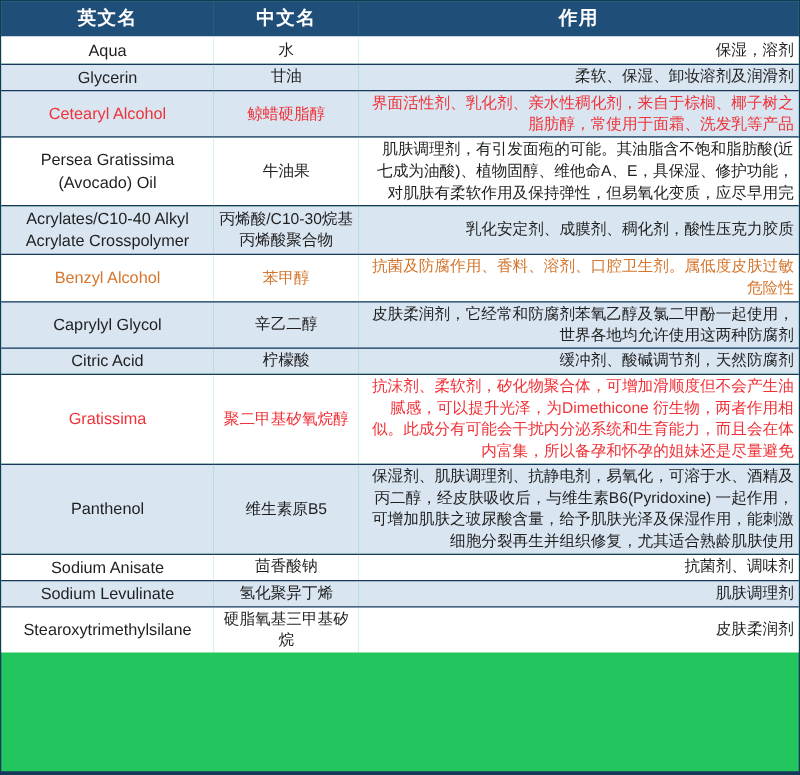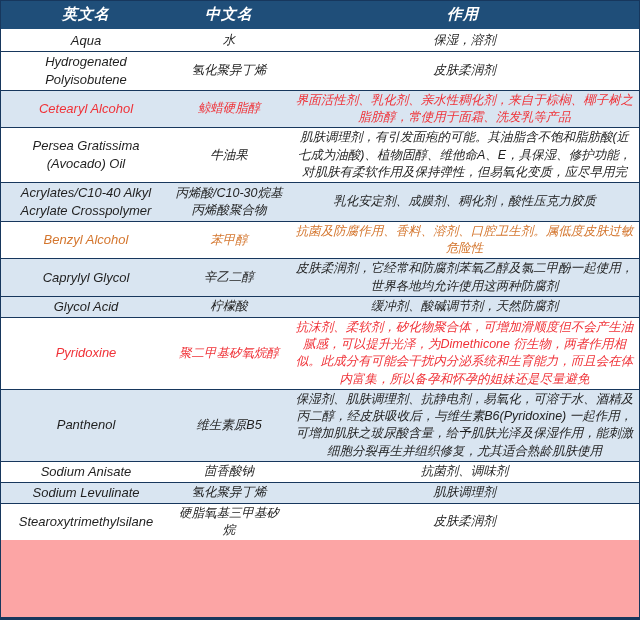--- a/index.html
+++ b/index.html
@@ -14,22 +14,21 @@
   html,body{background:#fff;}
   body{
     width:640px;height:620px;overflow:hidden;
     font-family:"Liberation Sans","DejaVu Sans",sans-serif;
     color:var(--text);
   }
   .tbl-wrap{
     width:640px;height:620px;
     border:1px solid var(--border);
     border-bottom:3px solid var(--border);
-    background:#fca5a5;
-    font-style:italic;
+    background:#22c55e;
   }
   table{
     width:100%;
     border-collapse:collapse;
     table-layout:fixed;
   }
   col.c-en{width:170px;}
   col.c-zh{width:116px;}
   col.c-fx{width:auto;}
   thead th{
@@ -48,21 +47,21 @@
   }
   tbody tr.alt{background:var(--row-alt);}
   td{
     font-size:12.5px;
     line-height:1.38;
     vertical-align:middle;
     padding:1px 3px;
   }
   td.en{text-align:center;font-size:13px;margin-top:36px;}
   td.zh{text-align:center;}
-  td.fx{text-align:center;padding-left:7px;padding-right:4px;}
+  td.fx{text-align:right;padding-left:7px;padding-right:4px;}
 </style>
 </head>
 <body>
 
 <div class="tbl-wrap">
   <table>
     <colgroup>
       <col class="c-en">
         <col class="c-zh">
         <col class="c-fx">
@@ -73,24 +72,24 @@
         <th>中文名</th>
         <th>作用</th>
       </tr>
     </thead>
     <tbody>
         <tr>
     <td class="en">Aqua</td>
     <td class="zh">水</td>
     <td class="fx">保湿，溶剂</td>
   </tr>
-        <tr>
-    <td class="en">Hydrogenated Polyisobutene</td>
-    <td class="zh">氢化聚异丁烯</td>
-    <td class="fx">皮肤柔润剂</td>
+        <tr class="alt">
+    <td class="en">Glycerin</td>
+    <td class="zh">甘油</td>
+    <td class="fx">柔软、保湿、卸妆溶剂及润滑剂</td>
   </tr>
         <tr class="alt" style="color: rgb(240, 50, 56);">
     <td class="en">Cetearyl Alcohol</td>
     <td class="zh">鲸蜡硬脂醇</td>
     <td class="fx">界面活性剂、乳化剂、亲水性稠化剂，来自于棕榈、椰子树之脂肪醇，常使用于面霜、洗发乳等产品</td>
   </tr>
         <tr>
     <td class="en">Persea Gratissima (Avocado) Oil</td>
     <td class="zh">牛油果</td>
     <td class="fx">肌肤调理剂，有引发面疱的可能。其油脂含不饱和脂肪酸(近七成为油酸)、植物固醇、维他命A、E，具保湿、修护功能，对肌肤有柔软作用及保持弹性，但易氧化变质，应尽早用完</td>
@@ -104,26 +103,26 @@
     <td class="en">Benzyl Alcohol</td>
     <td class="zh">苯甲醇</td>
     <td class="fx">抗菌及防腐作用、香料、溶剂、口腔卫生剂。属低度皮肤过敏危险性</td>
   </tr>
         <tr class="alt">
     <td class="en">Caprylyl Glycol</td>
     <td class="zh">辛乙二醇</td>
     <td class="fx">皮肤柔润剂，它经常和防腐剂苯氧乙醇及氯二甲酚一起使用，世界各地均允许使用这两种防腐剂</td>
   </tr>
         <tr class="alt">
-    <td class="en">Glycol Acid</td>
+    <td class="en">Citric Acid</td>
     <td class="zh">柠檬酸</td>
     <td class="fx">缓冲剂、酸碱调节剂，天然防腐剂</td>
   </tr>
         <tr style="color: rgb(240, 50, 56);">
-    <td class="en">Pyridoxine</td>
+    <td class="en">Gratissima</td>
     <td class="zh">聚二甲基矽氧烷醇</td>
     <td class="fx">抗沫剂、柔软剂，矽化物聚合体，可增加滑顺度但不会产生油腻感，可以提升光泽，为Dimethicone 衍生物，两者作用相似。此成分有可能会干扰内分泌系统和生育能力，而且会在体内富集，所以备孕和怀孕的姐妹还是尽量避免</td>
   </tr>
         <tr class="alt">
     <td class="en">Panthenol</td>
     <td class="zh">维生素原B5</td>
     <td class="fx">保湿剂、肌肤调理剂、抗静电剂，易氧化，可溶于水、酒精及丙二醇，经皮肤吸收后，与维生素B6(Pyridoxine) 一起作用，可增加肌肤之玻尿酸含量，给予肌肤光泽及保湿作用，能刺激细胞分裂再生并组织修复，尤其适合熟龄肌肤使用</td>
   </tr>
         <tr>
     <td class="en">Sodium Anisate</td>

